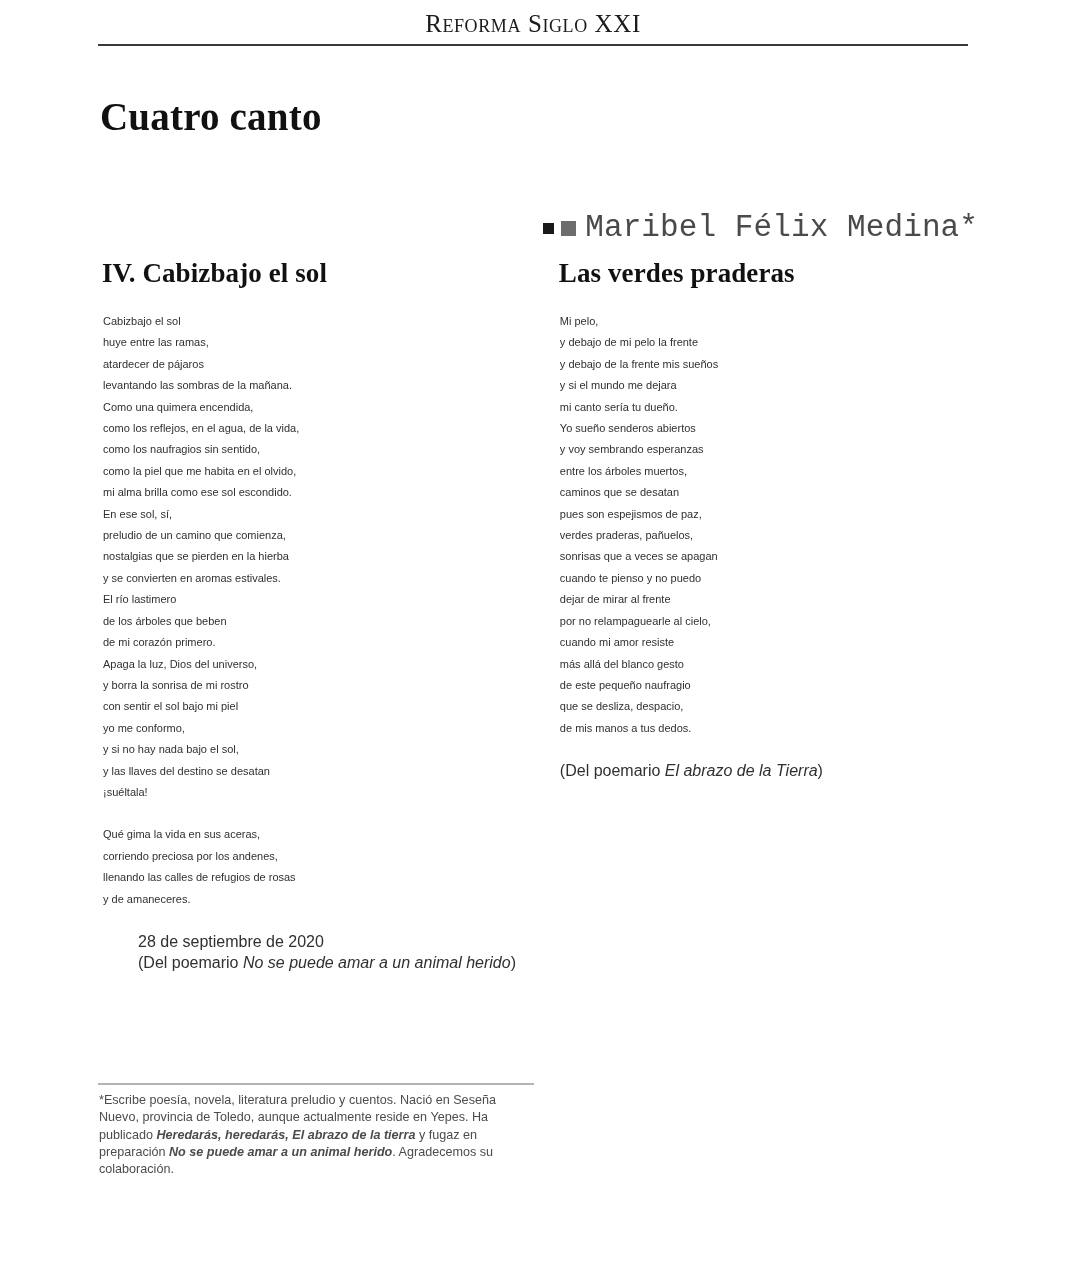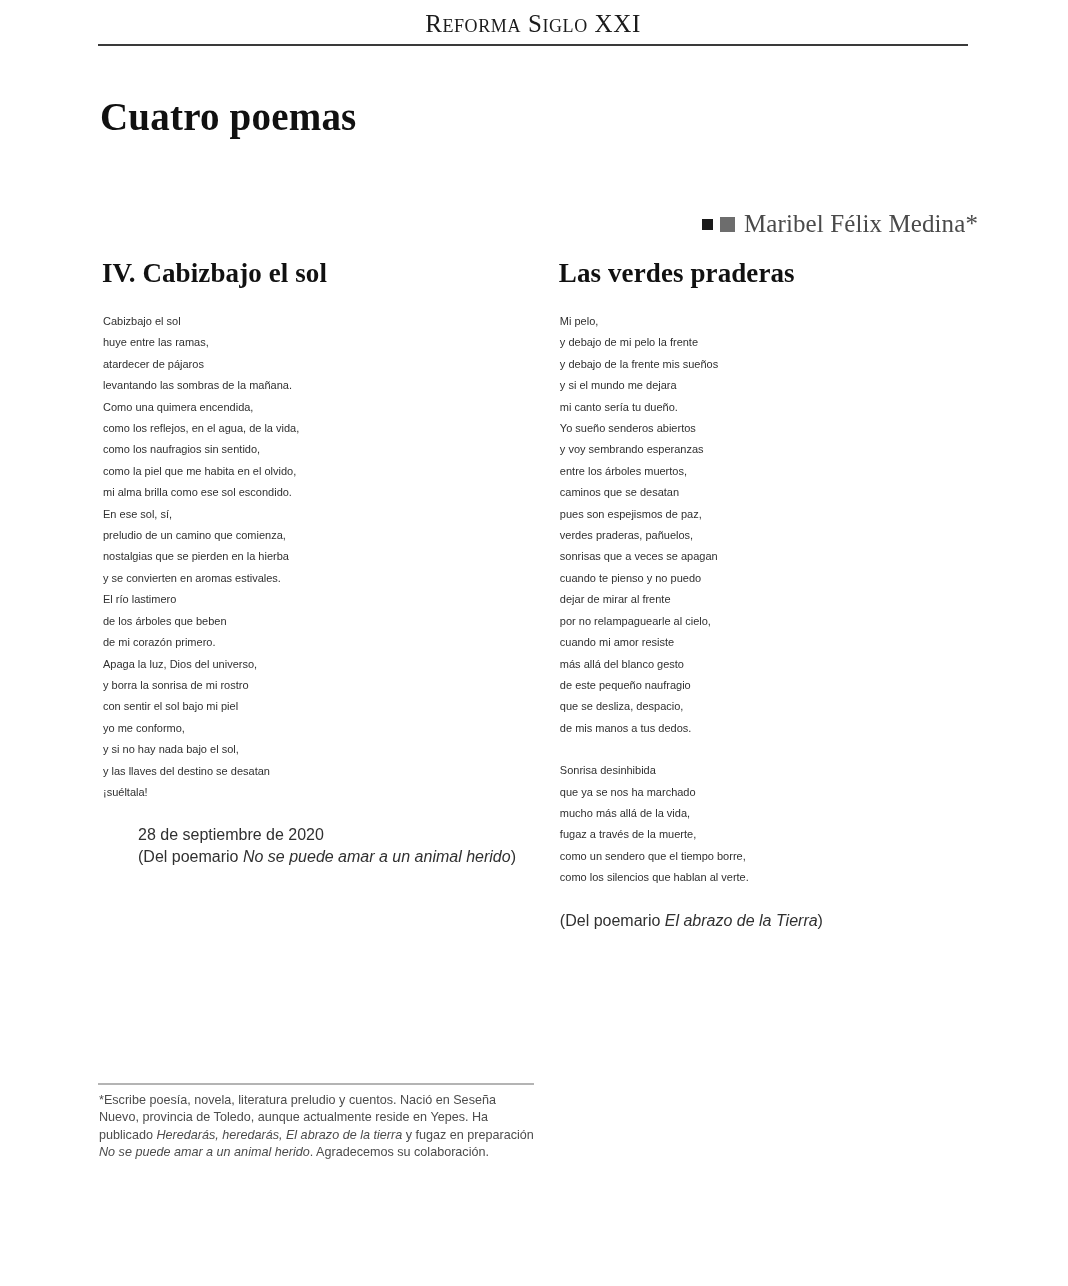--- a/index.html
+++ b/index.html
@@ -76,23 +76,23 @@
     margin-bottom: -1px;
   }
   .byline .sq-large {
     width: 15px;
     height: 15px;
     background: #6d6d6d;
     display: inline-block;
     margin-bottom: -1px;
   }
   .byline .author {
-    font-size: 25px;
+    font-size: 31px;
     color: #4a4a4a;
-    font-family: Liberation Serif, serif;
+    font-family: Liberation Mono, monospace;
     letter-spacing: 0.1px;
     margin-left: 2px;
   }
 
   
   .columns {
     position: absolute;
     top: 258px;
     left: 98px;
     width: 880px;
@@ -150,32 +150,32 @@
   .footnote {
     position: absolute;
     top: 1092px;
     left: 99px;
     width: 438px;
     font-size: 12.6px;
     line-height: 17.3px;
     color: #4c4c4c;
     text-align: left;
   }
-  .footnote i { font-style: italic; }
+  .footnote i { font-style: italic; font-weight: bold; }
 </style>
 </head>
 <body>
 
 <div class="page">
 
   <div class="running-head">Reforma Siglo XXI</div>
 
   <div class="head-rule"></div>
 
-  <h1 class="article-title">Cuatro poemas</h1>
+  <h1 class="article-title">Cuatro canto</h1>
 
   <div class="byline">
     <span class="sq-small"></span>
     <span class="sq-large"></span>
     <span class="author">Maribel Félix Medina*</span>
   </div>
 
   <div class="columns">
 
     <div class="col left">
@@ -196,20 +196,24 @@
 El río lastimero
 de los árboles que beben
 de mi corazón primero.
 Apaga la luz, Dios del universo,
 y borra la sonrisa de mi rostro
 con sentir el sol bajo mi piel
 yo me conformo,
 y si no hay nada bajo el sol,
 y las llaves del destino se desatan
 ¡suéltala!</p>
+      <p class="stanza">Qué gima la vida en sus aceras,
+corriendo preciosa por los andenes,
+llenando las calles de refugios de rosas
+y de amaneceres.</p>
       <p class="attribution"><span>28 de septiembre de 2020</span><br><span>(Del poemario </span><i>No se puede amar a un animal herido</i><span>)</span></p>
     </div>
 
     <div class="col right">
       <h2 class="poem-title">Las verdes praderas</h2>
       <p class="stanza">Mi pelo,
 y debajo de mi pelo la frente
 y debajo de la frente mis sueños
 y si el mundo me dejara
 mi canto sería tu dueño.
@@ -221,26 +225,20 @@
 verdes praderas, pañuelos,
 sonrisas que a veces se apagan
 cuando te pienso y no puedo
 dejar de mirar al frente
 por no relampaguearle al cielo,
 cuando mi amor resiste
 más allá del blanco gesto
 de este pequeño naufragio
 que se desliza, despacio,
 de mis manos a tus dedos.</p>
-      <p class="stanza">Sonrisa desinhibida
-que ya se nos ha marchado
-mucho más allá de la vida,
-fugaz a través de la muerte,
-como un sendero que el tiempo borre,
-como los silencios que hablan al verte.</p>
       <p class="attribution"><span>(Del poemario </span><i>El abrazo de la Tierra</i><span>)</span></p>
     </div>
 
   </div>
 
   <div class="footnote-rule"></div>
 
   <div class="footnote"><span>*Escribe poesía, novela, literatura preludio y cuentos. Nació en Seseña Nuevo, provincia de Toledo, aunque actualmente reside en Yepes. Ha publicado </span><i>Heredarás, heredarás, El abrazo de la tierra</i><span> y fugaz en preparación </span><i>No se puede amar a un animal herido</i><span>. Agradecemos su colaboración.</span></div>
 
 </div>

